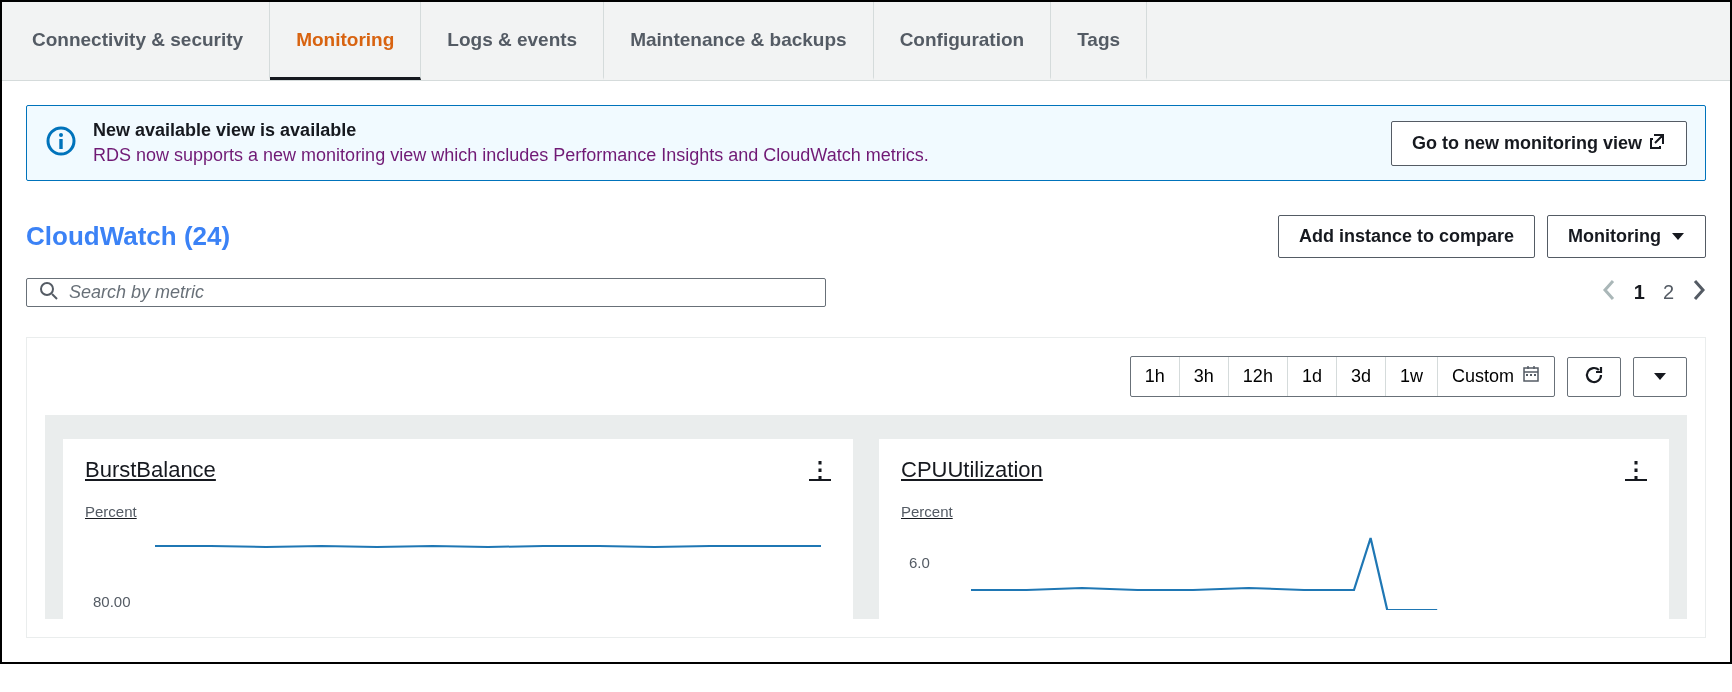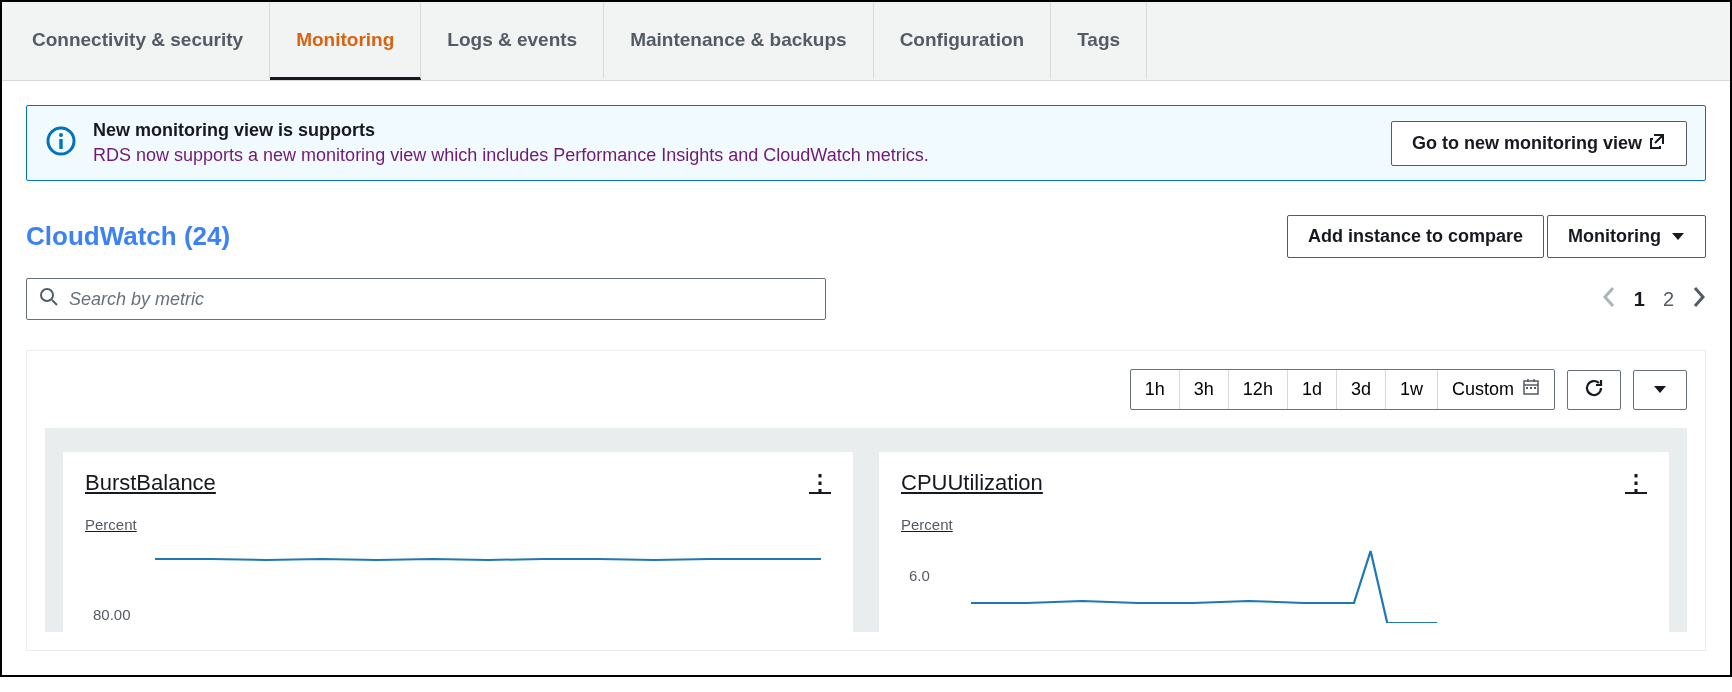--- a/index.html
+++ b/index.html
@@ -20,26 +20,26 @@
   .banner { display:flex; align-items:center; border:1px solid #0073bb; background:#f1faff; padding:14px 18px; border-radius:2px; }
   .banner-icon { flex:0 0 auto; margin-right:16px; }
   .banner-body { flex:1; }
   .banner-title { font-weight:700; font-size:18px; color:#16191f; margin-bottom:4px; }
   .banner-desc { font-size:18px; color:#701a75; }
   .banner-btn { border:1px solid #545b64; background:#fff; padding:10px 20px; font-size:18px; font-weight:700; color:#16191f; cursor:pointer; display:flex; align-items:center; gap:6px; border-radius:2px; }
 
   
   .sec-head { display:flex; align-items:center; justify-content:space-between; margin-top:34px; }
   .sec-title { font-size:26px; font-weight:700; color:#3b82f6; }
-  .sec-actions { display:flex; gap:3px; }
+  .sec-actions { display:flex; gap:12px; }
   .btn { border:1px solid #545b64; background:#fff; padding:10px 20px; font-size:18px; font-weight:700; color:#16191f; cursor:pointer; display:flex; align-items:center; gap:10px; border-radius:2px; }
 
   
   .tool-row { display:flex; align-items:center; justify-content:space-between; margin-top:20px; }
-  .search { display:flex; align-items:center; border:1px solid #687078; border-radius:2px; width:800px; height:42px; padding:0 12px; background:#fff; }
+  .search { display:flex; align-items:center; border:1px solid #687078; border-radius:2px; width:800px; height:29px; padding:0 12px; background:#fff; }
   .search input { border:none; outline:none; flex:1; font-size:18px; font-style:italic; color:#687078; background:transparent; }
   .search input::placeholder { color:#687078; font-style:italic; }
   .pager { display:flex; align-items:center; gap:18px; font-size:20px; }
   .pager .pg { cursor:pointer; color:#545b64; }
   .pager .pg.active { font-weight:700; color:#16191f; }
   .pager .chev { cursor:pointer; color:#687078; }
   .pager .chev.disabled { color:#aab7b8; cursor:default; }
 
   
   .chart-area { border:1px solid #eaeded; background:#fff; margin-top:30px; }
@@ -79,21 +79,21 @@
 
     <div class="banner">
       <span class="banner-icon">
         <svg width="32" height="32" viewBox="0 0 32 32">
             <circle cx="16" cy="16" r="13" stroke="#0073bb" stroke-width="3" fill="none"></circle>
             <rect x="14.3" y="14" width="3.4" height="10" fill="#0073bb"></rect>
             <circle cx="16" cy="10" r="2" fill="#0073bb"></circle>
           </svg>
       </span>
       <div class="banner-body">
-        <div class="banner-title">New monitoring view is supports</div>
+        <div class="banner-title">New available view is available</div>
         <div class="banner-desc">RDS now supports a new monitoring view which includes Performance Insights and CloudWatch metrics.</div>
       </div>
       <button class="banner-btn">
         <span>Go to new monitoring view</span>
         <span>
           <svg width="18" height="18" viewBox="0 0 18 18">
               <path d="M6 3h9v9M15 3L7 11M12 14v2H3V7h2" stroke="#16191f" stroke-width="2" fill="none"></path>
             </svg>
         </span>
       </button>

